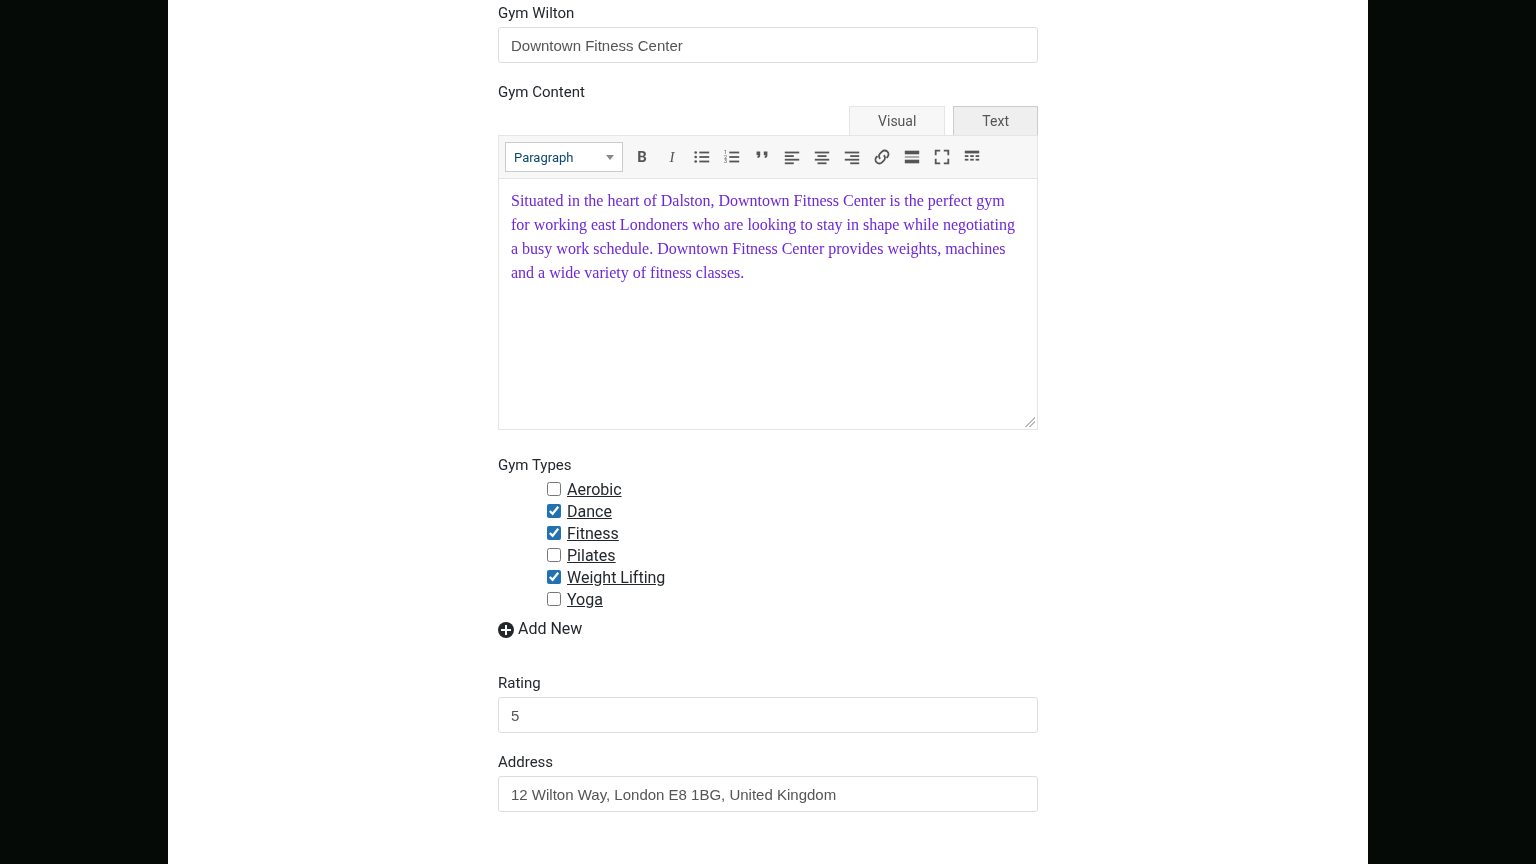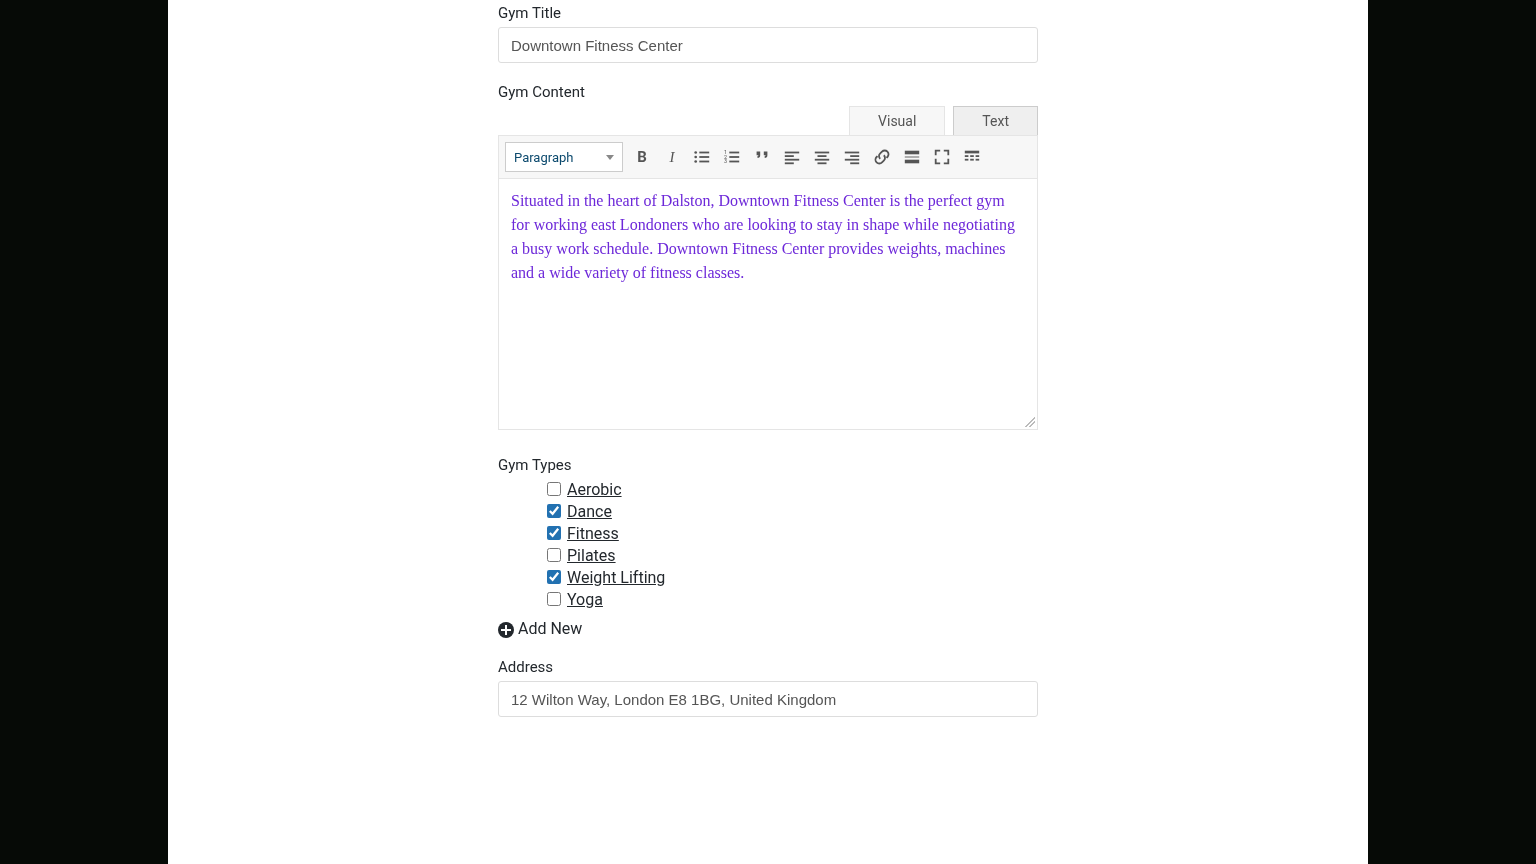--- a/index.html
+++ b/index.html
@@ -30,21 +30,21 @@
     .add-new-icon::before { left:7px; top:3px; width:2px; height:10px; }
     .add-new-icon::after  { top:7px; left:3px; height:2px; width:10px; }
     .caret { width:0;height:0;border-left:4px solid transparent;border-right:4px solid transparent;border-top:5px solid #888;}
   </style>
 </head>
 <body>
 
 <div class="page">
 
   <div class="form-group">
-    <label class="field-label">Gym Title</label>
+    <label class="field-label">Gym Wilton</label>
     <input type="text" class="text-input" value="Downtown Fitness Center" style="">
   </div>
 
   <div class="form-group" style="margin-bottom:26px">
     <label class="field-label">Gym Content</label>
 
     <div class="tabs">
       <div class="tab">Visual</div>
       <div class="tab active">Text</div>
     </div>
@@ -171,19 +171,23 @@
           <input type="checkbox" style="">
           <span>Yoga</span>
         </label>
       </div>
     <div class="add-new">
       <span class="add-new-icon"></span>
       <span>Add New</span>
     </div>
   </div>
 
+  <div class="form-group" style="margin-top:36px">
+    <label class="field-label">Rating</label>
+    <input type="text" class="text-input" value="5" style="">
+  </div>
 
   <div class="form-group">
     <label class="field-label">Address</label>
     <input type="text" class="text-input" value="12 Wilton Way, London E8 1BG, United Kingdom" style="">
   </div>
 
 </div>
 
 </body></html>

